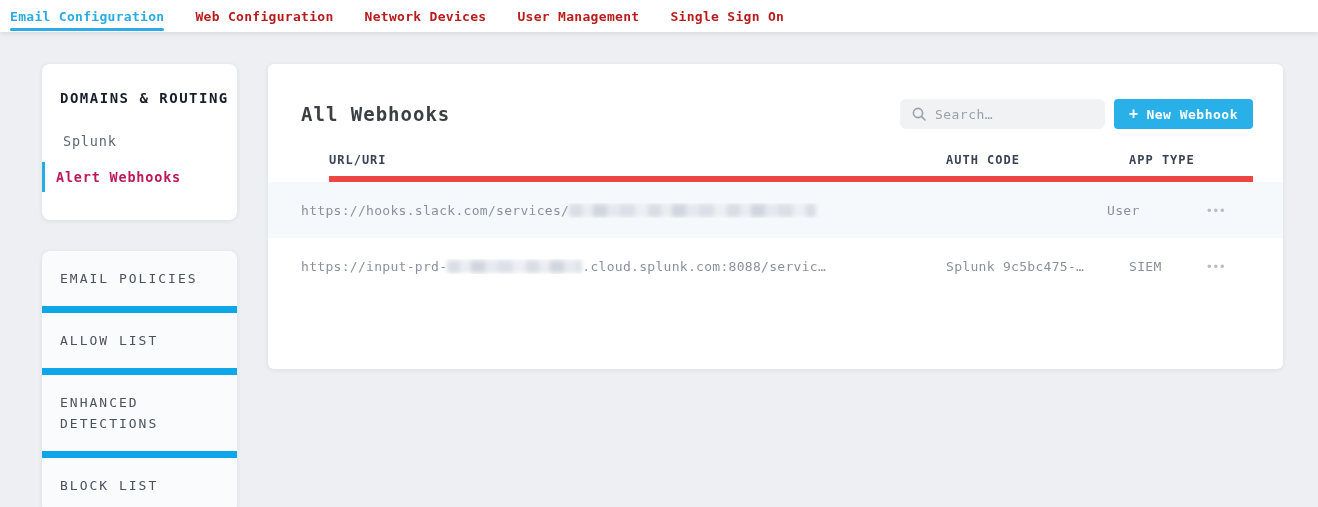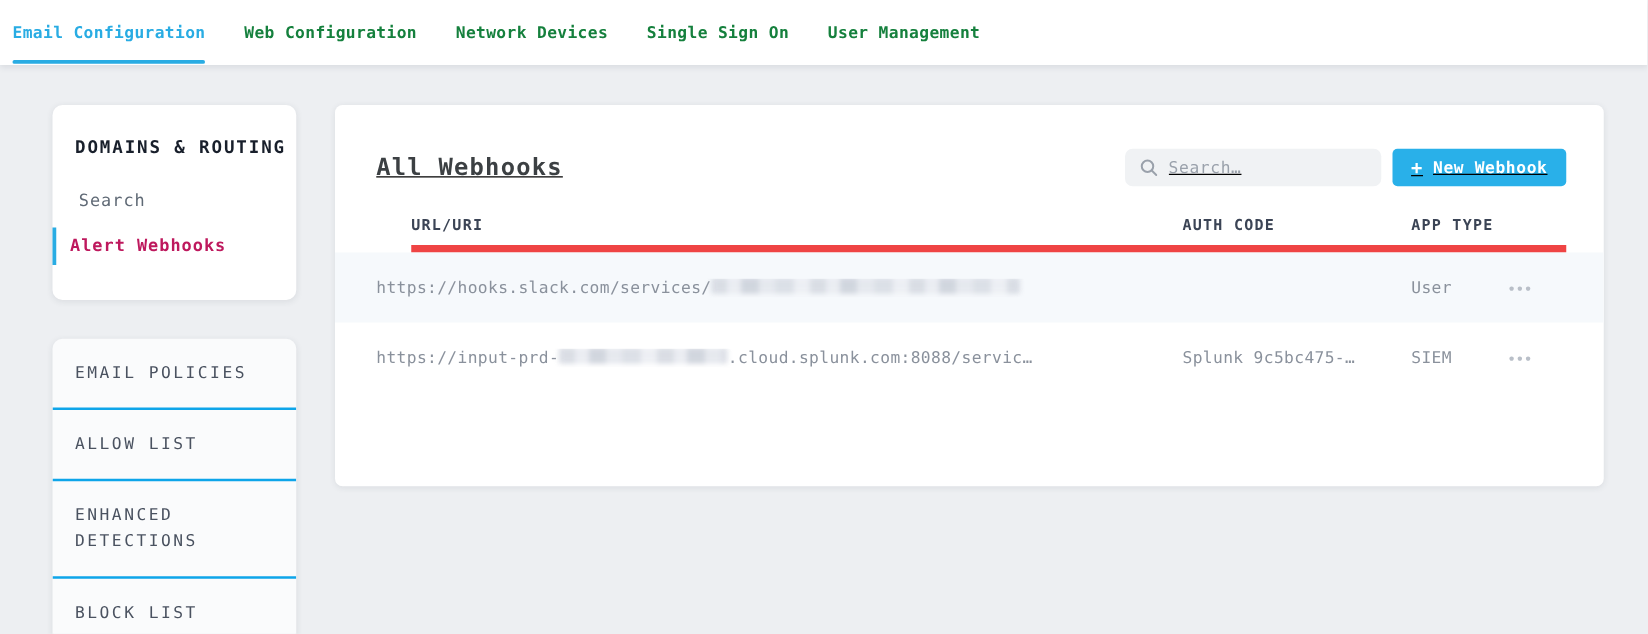--- a/index.html
+++ b/index.html
@@ -5,36 +5,36 @@
   * { box-sizing: border-box; margin: 0; padding: 0; }
   html, body { width: 1318px; height: 507px; }
   body {
     background: #edeff2;
     font-family: "DejaVu Sans Mono", "Liberation Mono", monospace;
     overflow: hidden;
   }
 
   
   .topbar {
-    height: 52px;
+    height: 32px;
     background: #ffffff;
     display: flex;
     align-items: stretch;
     padding-left: 10px;
     box-shadow: 0 2px 5px rgba(40,50,70,0.10);
     position: relative;
     z-index: 5;
   }
   .tab {
     display: flex;
     align-items: center;
     margin-right: 31px;
     font-size: 13px;
     font-weight: bold;
-    color: #15803d;
+    color: #b91c1c;
     letter-spacing: 0.3px;
     cursor: pointer;
     position: relative;
     white-space: nowrap;
   }
   .tab.active { color: #29ace3; }
   .tab.active::after {
     content: "";
     position: absolute;
     left: 0; right: 0; bottom: 1px;
@@ -84,39 +84,38 @@
   }
 
   .policy-card { background: #fafbfc; overflow: hidden; }
   .policy-item {
     font-size: 13px;
     font-weight: 500;
     color: #4a5260;
     letter-spacing: 2px;
     padding: 17px 18px;
     line-height: 21px;
-    border-bottom: 2px solid #0ea5e9;
+    border-bottom: 7px solid #0ea5e9;
     cursor: pointer;
   }
   .policy-item:last-child { border-bottom: none; }
 
   
   .main-card {
     background: #ffffff;
     border-radius: 6px;
     box-shadow: 0 1px 5px rgba(40,50,70,0.09);
     height: 305px;
     padding: 0 30px 0 33px;
   }
   .main-header {
     display: flex;
     align-items: center;
     padding-top: 35px;
     margin-bottom: 24px;
-    text-decoration: underline;
   }
   .main-title {
     font-size: 19px;
     font-weight: bold;
     color: #3c4043;
     letter-spacing: 1px;
     flex: 1;
   }
   .search-box {
     width: 205px;
@@ -175,21 +174,21 @@
   .col-menu { width: 46px; flex: 0 0 46px; text-align: left; }
 
   .trow {
     display: flex;
     align-items: center;
     height: 56px;
     font-size: 13px;
     color: #8a919c;
     letter-spacing: 0.3px;
   }
-  .trow.striped { background: #f6f9fc; margin: 0 -30px 0 -33px; padding: 0 30px 0 33px; }
+  .trow.striped { background: #f6f9fc; margin: 0 -30px 0 -33px; padding: 0 30px 0 33px; gap: 22px; }
   .url-cell { white-space: nowrap; overflow: hidden; }
   .redact {
     display: inline-block;
     vertical-align: middle;
     height: 13px;
     margin-top: -2px;
     border-radius: 2px;
     background: repeating-linear-gradient(90deg,
       #d6dae2 0 13px, #e9ebf1 13px 24px, #cdd2db 24px 38px,
       #e4e7ed 38px 51px, #d9dde5 51px 66px, #eceef3 66px 79px);
@@ -209,30 +208,30 @@
     padding: 4px 0;
   }
 </style>
 </head>
 <body>
 
 <div class="topbar">
   <div class="tab active">Email Configuration</div>
   <div class="tab">Web Configuration</div>
   <div class="tab">Network Devices</div>
+  <div class="tab">User Management</div>
   <div class="tab">Single Sign On</div>
-  <div class="tab">User Management</div>
 </div>
 
 <div class="content">
 
   <div class="sidebar">
     <div class="card routing-card">
       <div class="routing-title">DOMAINS &amp; ROUTING</div>
-      <div class="nav-item">Search</div>
+      <div class="nav-item">Splunk</div>
       <div class="nav-item active">Alert Webhooks</div>
     </div>
 
     <div class="card policy-card">
       <div class="policy-item">EMAIL POLICIES</div>
       <div class="policy-item">ALLOW LIST</div>
       <div class="policy-item">ENHANCED DETECTIONS</div>
       <div class="policy-item">BLOCK LIST</div>
     </div>
   </div>

